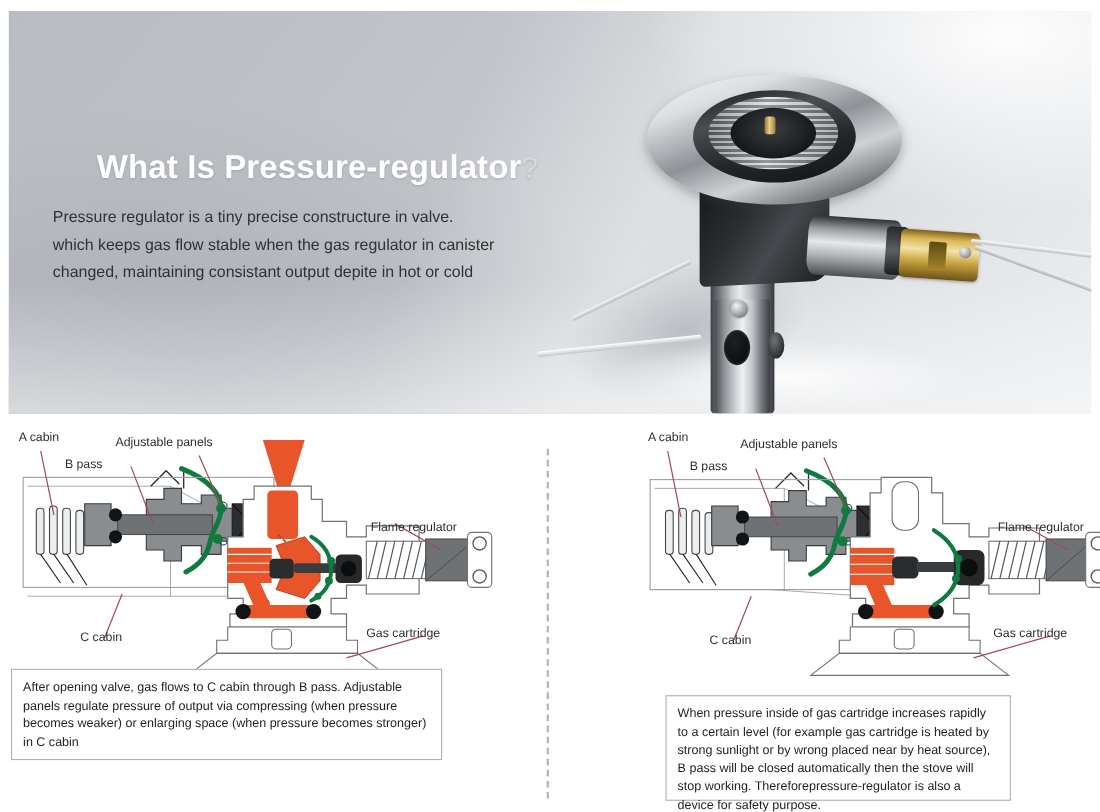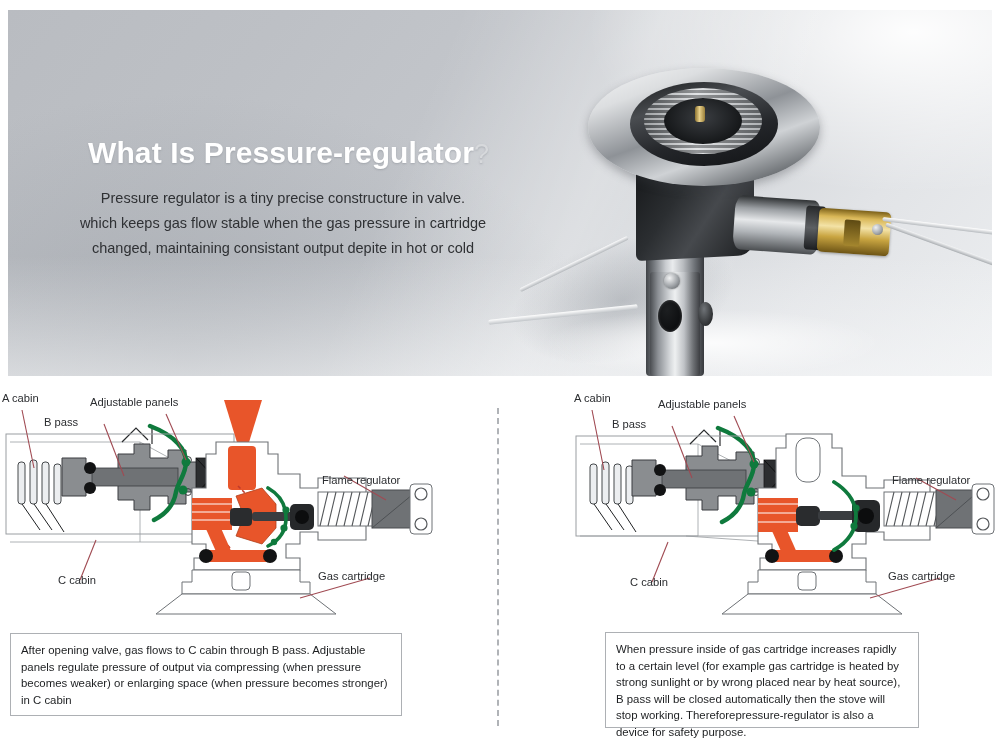--- a/index.html
+++ b/index.html
@@ -31,21 +31,21 @@
   #hero-title{
     position:absolute;left:40px;top:126px;
     font-size:30px;font-weight:700;letter-spacing:.1px;color:#ffffff;
     text-shadow:0 1px 2px rgba(110,115,122,.35);
     white-space:nowrap;
     margin-left:40px;
   }
   #hero-title .qm{color:#d7d9dc;font-weight:400;font-size:27px;}
   #hero-body{
     position:absolute;left:40px;top:176px;width:470px;
-    font-size:14.5px;line-height:25px;color:#2f3134;text-align:center;
+    font-size:14.5px;line-height:25px;color:#2f3134;
   }
   #hero-body div{white-space:nowrap;}
 
   
   #photo{position:absolute;left:470px;top:0;width:514px;height:366px;}
   #photo .shadowpatch{
     position:absolute;left:30px;top:230px;width:230px;height:120px;
     background:radial-gradient(ellipse at 50% 50%,rgba(120,126,134,.38) 0%,rgba(120,126,134,0) 70%);
     transform:rotate(-14deg);
   }
@@ -149,35 +149,35 @@
     background:linear-gradient(to bottom,#fbfbfc,#b4b8bc);
     transform:rotate(-26deg);
   }
   #photo .wire4{
     position:absolute;left:10px;top:302px;width:150px;height:5px;border-radius:2px;
     background:linear-gradient(to bottom,#ffffff,#c0c4c8);
     transform:rotate(-6deg);
   }
 
   
-  .panel{position:absolute;top:392px;width:480px;height:250px;}
+  .panel{position:absolute;top:392px;width:480px;height:250px;margin-left:15px;}
   #panel-left{left:0;}
   #panel-right{left:570px;}
 
   .divider{
     position:absolute;left:497px;top:408px;width:0;height:318px;
     border-left:2px dashed #b0b3b7;
   }
 
   .cap-box{
     position:absolute;border:1px solid #adb0b4;background:#ffffff;
     font-size:11.4px;line-height:16.5px;color:#1c1e20;
     padding:8px 10px 8px 10px;box-sizing:border-box;
   }
-  #cap-left{left:10px;top:633px;width:392px;height:83px;}
+  #cap-left{left:10px;top:608px;width:392px;height:83px;}
   #cap-right{left:605px;top:632px;width:314px;height:96px;}
 
   .lbl{position:absolute;font-size:11.2px;color:#2b2d30;white-space:nowrap;}
   svg{display:block;overflow:visible;}
 </style>
 </head>
 <body>
 
 <div id="hero">
   <div class="sheen"></div>
@@ -207,21 +207,21 @@
     <div class="hole1"></div>
     <div class="hole2"></div>
   </div>
 
   <div id="hero-title">
     <span>What Is Pressure-regulator</span><span class="qm">?</span>
   </div>
 
   <div id="hero-body">
     <div>Pressure regulator is a tiny precise constructure in valve.</div>
-    <div>which keeps gas flow stable when the gas pressure in cartridge</div>
+    <div>which keeps gas flow stable when the gas regulator in canister</div>
     <div>changed, maintaining consistant output depite in hot or cold</div>
   </div>
 </div>
 
 <div class="divider"></div>
 
 <div class="panel" id="panel-left">
   <svg width="480" height="250" viewBox="0 0 480 250">
 
     <g stroke="#9a9ea2" stroke-width="0.8" fill="none">

